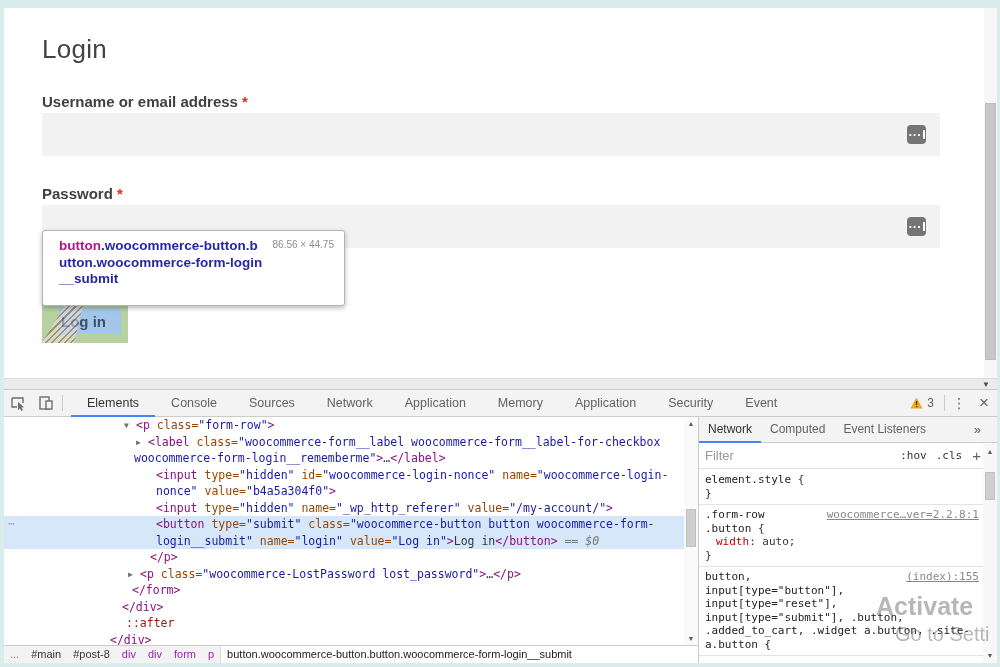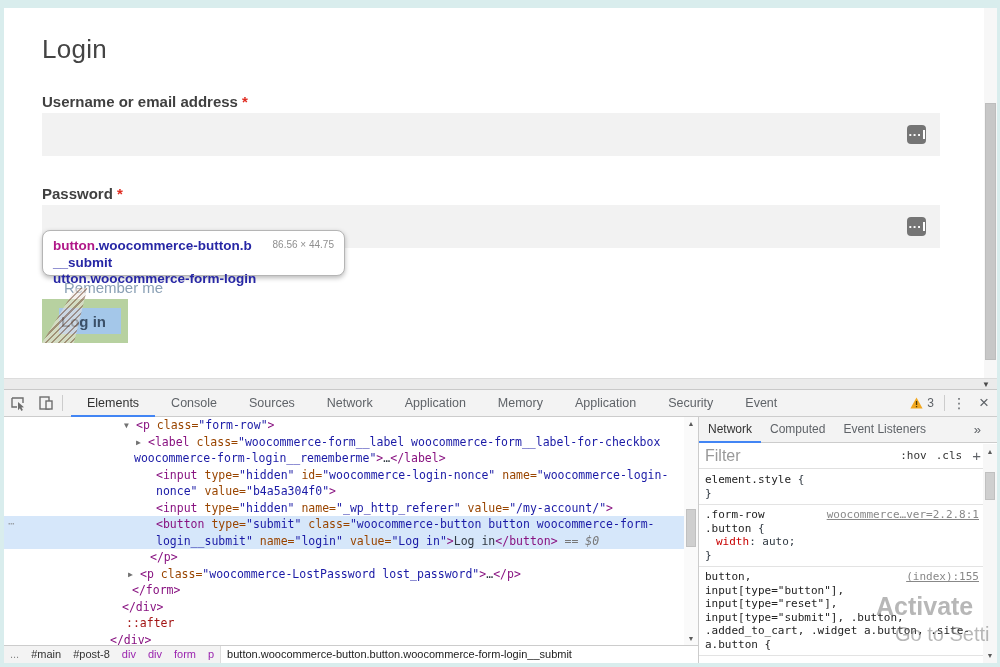--- a/index.html
+++ b/index.html
@@ -13,23 +13,23 @@
   .field-label { position:absolute; left:38px; font-size:15px; color:#404040;font-weight:bold; }
   .req { color:#e02b20; }
   .input-box { position:absolute; left:38px; width:898px; height:43px; background:#f2f2f2; }
   .filler-icon { position:absolute; right:14px; top:12px; width:19px; height:19px; background:#757575; border-radius:4px;
                  display:flex; align-items:center; justify-content:center; }
   .filler-icon .dots { color:#fff; font-size:13px; font-weight:bold; line-height:19px; letter-spacing:0; }
   .filler-icon .bar { width:2px; height:9px; background:#fff; margin-left:1px; }
   .remember { position:absolute; left:60px; top:271px; font-size:15px; color:#8aa0b5; z-index:1; }
 
   
-  .tooltip { position:absolute; left:38px; top:222px; width:303px; height:46px; background:#fff;
-             border:1px solid #b5b5b5; border-radius:8px; box-shadow:0 2px 5px rgba(0,0,0,.28);
-             padding:7px 10px; z-index:6; }
+  .tooltip { position:absolute; left:38px; top:222px; width:303px; height:76px; background:#fff;
+             border:1px solid #b5b5b5; border-radius:3px; box-shadow:0 2px 5px rgba(0,0,0,.28);
+             padding:7px 16px; z-index:6; }
   .tt-line { font-size:13.5px; font-weight:bold; line-height:16.5px; white-space:nowrap; }
   .tt-tag { color:#b01788; }
   .tt-cls { color:#2727a5; }
   .tt-dims { position:absolute; right:10px; top:8px; font-size:10px; color:#8f8f8f; font-weight:normal; }
 
   
   .hatch { position:absolute; left:38px; top:280px; width:58px; height:55px; z-index:3;
            background:repeating-linear-gradient(135deg, rgba(150,118,100,.7) 0 1.5px, rgba(235,228,222,.55) 1.5px 4.5px);
            clip-path:polygon(78% 0, 55% 100%, 0 100%, 58% 0); }
   .login-btn { position:absolute; left:38px; top:291px; width:86px; height:44px; background:#b7d1a0; z-index:2; border:none; }
@@ -90,21 +90,21 @@
   .crumb.e { color:#888; } .crumb.id { color:#333; } .crumb.tag { color:#9b26af; }
   .crumb.sel { color:#222; background:#fff; flex:1; height:100%; border-left:1px solid #ddd; }
 
   
   #styles-col { position:absolute; left:694px; right:0; top:0; bottom:0; border-left:1px solid #ccc; background:#fff; }
   .sp-tabs { height:26px; background:#f3f3f3; border-bottom:1px solid #ccc; display:flex; align-items:center; }
   .sp-tab { padding:0 9px; font-size:12px; color:#5f6368; line-height:25px; height:26px; white-space:nowrap; }
   .sp-tab.active { color:#333; border-bottom:2px solid #4285f4; }
   .sp-more { margin-left:auto; margin-right:16px; color:#5f6368; font-size:13px; }
   .filter-row { height:26px; border-bottom:1px solid #e0e0e0; display:flex; align-items:center; padding:0 16px 0 6px; }
-  .filter-input { border:none; outline:none; flex:1; font-size:16px; color:#333; background:#fff; min-width:20px; }
+  .filter-input { border:none; outline:none; flex:1; font-size:13px; color:#333; background:#fff; min-width:20px; }
   .filter-input::placeholder { color:#999; }
   .hovcls { font-family:"DejaVu Sans Mono", monospace; font-size:11px; color:#333; margin-left:9px; white-space:nowrap; }
   .plus-btn { font-size:15px; color:#5f6368; margin-left:10px; }
   .rules-wrap { position:absolute; left:0; right:14px; top:53px; bottom:0; overflow:hidden;
                 font-family:"DejaVu Sans Mono", monospace; font-size:11px; color:#303942; }
   .rule-block { padding:3px 2px 4px 6px; border-bottom:1px solid #e3e3e3; position:relative; }
   .rule-line { line-height:13.5px; white-space:nowrap; }
   .k-sel { color:#222; } .k-prop { color:#c80000; } .k-pl { color:#303942; }
   .k-lnk { float:right; color:#888; text-decoration:underline; margin-right:2px; }
   .sp-scroll { position:absolute; right:0; top:27px; bottom:0; width:14px; background:#f7f7f7; }
@@ -144,22 +144,22 @@
           <span class="dots">···</span>
           <span class="bar"></span>
         </span>
     </div>
 
     <div class="remember">Remember me</div>
 
     <div class="tooltip">
       <div>
           <div class="tt-line"><span class="tt-tag">button</span><span class="tt-cls">.woocommerce-button.b</span></div>
+          <div class="tt-line"><span class="tt-cls">utton.woocommerce-form-login</span></div>
           <div class="tt-line"><span class="tt-cls">__submit</span></div>
-          <div class="tt-line"><span class="tt-cls">utton.woocommerce-form-login</span></div>
         </div>
       <div class="tt-dims">86.56 × 44.75</div>
     </div>
 
     <div class="hatch"></div>
     <button class="login-btn">
       <span class="content">Log in</span>
     </button>
 
     <div class="page-scroll">

